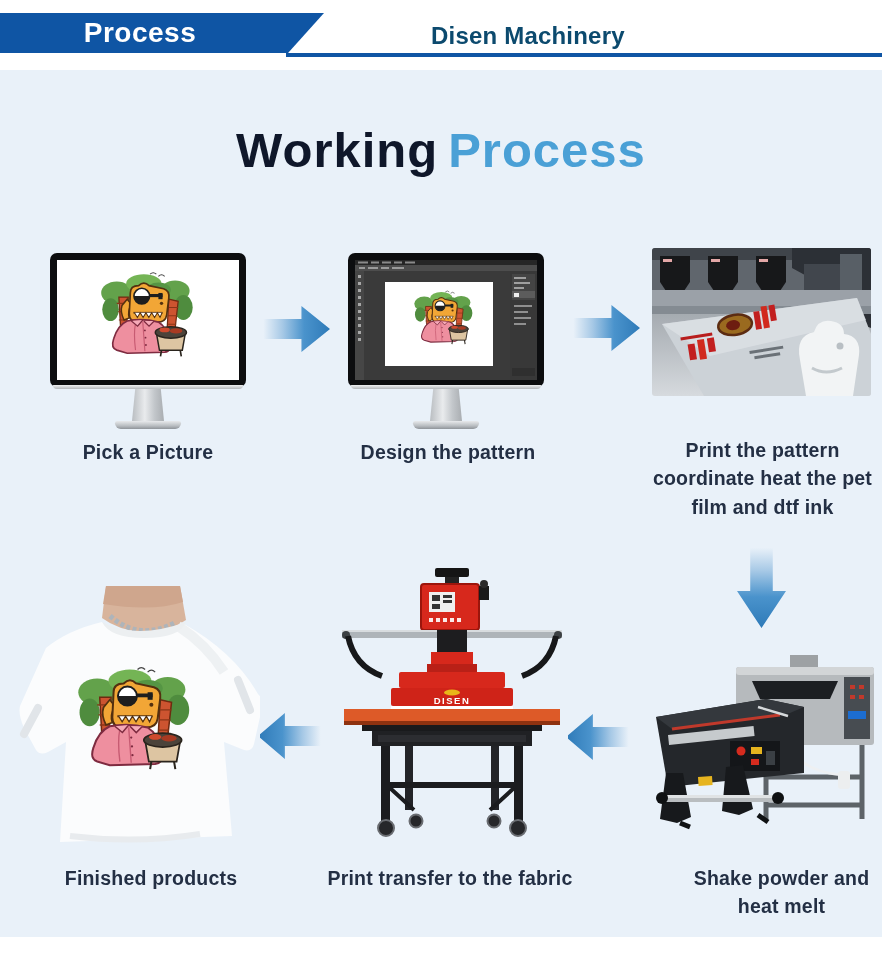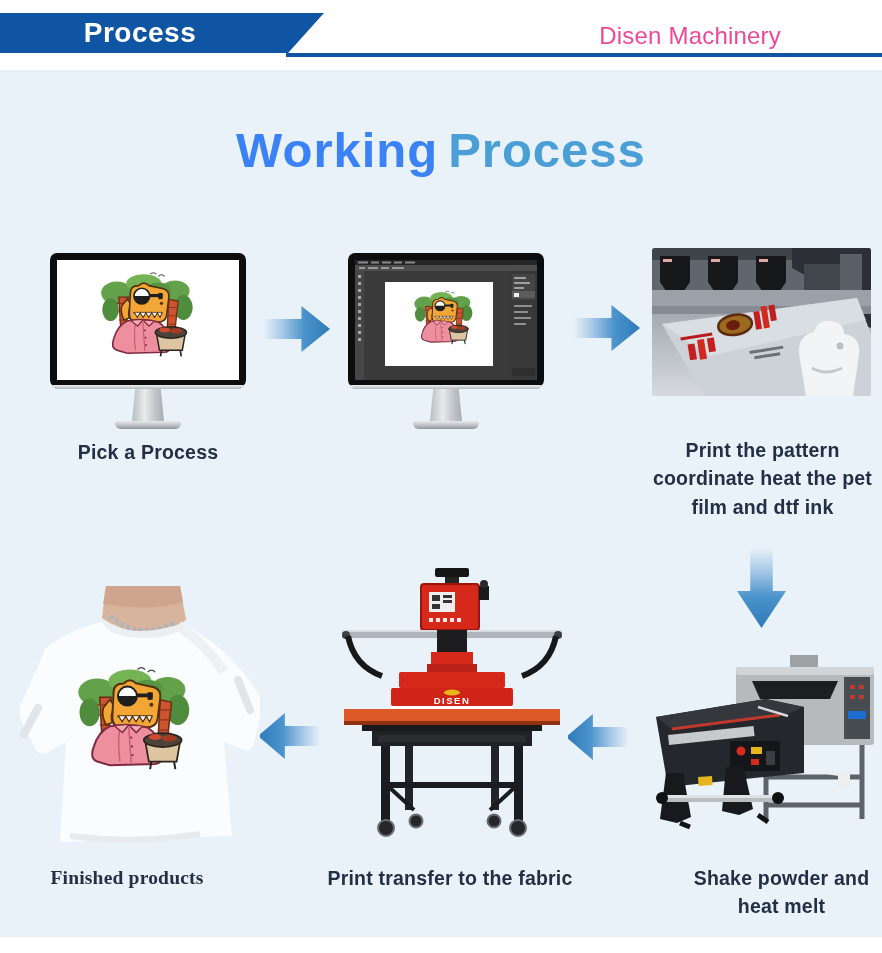--- a/index.html
+++ b/index.html
@@ -5,29 +5,29 @@
   html,body{margin:0;padding:0;}
   body{font-family:"Liberation Sans",sans-serif;background:#ffffff;}
   .page{position:relative;width:882px;height:953px;background:#ffffff;overflow:hidden;}
 
   
   .banner{position:absolute;left:0;top:13px;width:324px;height:40px;background:#0f55a4;
           clip-path:polygon(0 0,100% 0,88.9% 100%,0 100%);
           display:flex;align-items:center;justify-content:center;padding-right:44px;box-sizing:border-box;}
   .banner span{color:#ffffff;font-size:28px;font-weight:bold;letter-spacing:.5px;}
   .underline{position:absolute;left:286px;top:53px;width:596px;height:4px;background:#0f55a4;}
-  .brand{position:absolute;left:431px;top:22px;width:350px;text-align:right;
-         color:#ec4899;font-size:24px;font-weight:normal;letter-spacing:.2px;}
+  .brand{position:absolute;left:431px;top:22px;width:350px;text-align:left;
+         color:#0c4a6e;font-size:24px;font-weight:bold;letter-spacing:.2px;}
 
   
   .content-bg{position:absolute;left:0;top:70px;width:882px;height:867px;background:#e9f1f9;}
 
   .title{position:absolute;left:0;top:122px;width:882px;text-align:center;margin:0;
          font-size:49px;font-weight:bold;letter-spacing:1px;}
-  .t-dark{color:#3b82f6;}
+  .t-dark{color:#0f172a;}
   .t-accent{color:#4aa0d6;margin-left:10px;}
 
   .step-label{position:absolute;text-align:center;color:#232f44;font-size:19.5px;
               font-weight:600;line-height:1.45;letter-spacing:.2px;}
 
   
   .monitor{position:absolute;width:196px;display:flex;flex-direction:column;align-items:center;}
   .mon-bezel{width:196px;height:134px;background:#0c0d0f;border-radius:7px;padding:7px;box-sizing:border-box;}
   .mon-inner{width:100%;height:100%;background:#ffffff;overflow:hidden;
              display:flex;align-items:center;justify-content:center;}
@@ -113,21 +113,21 @@
       <div class="mon-inner">
         <svg width="104" height="104" viewBox="0 0 100 100">
             <use href="#dino"></use>
           </svg>
       </div>
     </div>
     <div class="mon-chin"></div>
     <div class="mon-neck"></div>
     <div class="mon-base"></div>
   </div>
-  <div class="step-label" style="left:28px;top:438px;width:240px;">Pick a Process</div>
+  <div class="step-label" style="left:28px;top:438px;width:240px;">Pick a Picture</div>
 
   <div class="arrow arrow-right" style="left:262px;top:306px;"></div>
 
   <div class="monitor" style="left:348px;top:253px;">
     <div class="mon-bezel">
       <div class="mon-inner ps">
         <svg width="182" height="120" viewBox="0 0 182 120">
           <rect width="182" height="120" fill="#3a3a3a"></rect>
           <rect width="182" height="5" fill="#262626"></rect>
           <g fill="#8a8a8a">
@@ -175,20 +175,21 @@
           <rect x="157" y="108" width="23" height="8" fill="#2f2f2f"></rect>
           <rect x="30" y="22" width="108" height="84" fill="#ffffff"></rect>
           <use href="#dino" x="56" y="28" width="66" height="66"></use>
         </svg>
       </div>
     </div>
     <div class="mon-chin"></div>
     <div class="mon-neck"></div>
     <div class="mon-base"></div>
   </div>
+  <div class="step-label" style="left:328px;top:438px;width:240px;">Design the pattern</div>
 
   <div class="arrow arrow-right" style="left:572px;top:305px;"></div>
 
   <div class="photo" style="left:652px;top:248px;width:219px;height:148px;">
     <svg width="219" height="148" viewBox="0 0 219 148">
       <defs>
         <linearGradient id="pg1" x1="0" y1="0" x2="0" y2="1">
           <stop offset="0" stop-color="#7e858c"></stop>
             <stop offset="1" stop-color="#d6dade"></stop>
         </linearGradient>
@@ -346,15 +347,15 @@
       <path d="M96 0 h74 l3 16 q-30 10 -80 2 Z" fill="#cfa68d"></path>
       <path d="M100 30 q30 26 66 6" fill="none" stroke="#aeb4ba" stroke-width="5" stroke-dasharray="4 2.5"></path>
       <path d="M92 36 q-34 8 -56 26 l-26 58 q-2 8 4 22 l12 22 q4 6 12 2 l18 -10 l-6 100 l172 -6 l-8 -94 l20 8 q8 2 10 -6 l8 -36 q2 -8 -4 -14 q-24 -42 -74 -70 q-10 12 -40 12 q-28 0 -42 -14 Z" fill="#fbfcfd"></path>
       <path d="M28 122 l-14 26 M228 94 l12 30" stroke="#e1e5e9" stroke-width="8" fill="none" stroke-linecap="round"></path>
       <path d="M168 40 q28 18 46 46" stroke="#eef1f3" stroke-width="10" fill="none"></path>
       <path d="M60 250 q66 8 130 -2" stroke="#e8ebee" stroke-width="6" fill="none"></path>
       <path d="M92 36 q34 18 84 0 q-6 16 -42 16 q-34 0 -42 -16 Z" fill="#eceff1"></path>
       <use href="#dino" x="62" y="76" width="126" height="126"></use>
     </svg>
   </div>
-  <div class="step-label" style="left:7px;top:864px;width:240px;font-family:Liberation Serif, serif;">Finished products</div>
+  <div class="step-label" style="left:31px;top:864px;width:240px;">Finished products</div>
 
 </div>
 
 </body></html>

